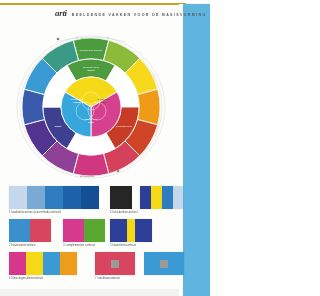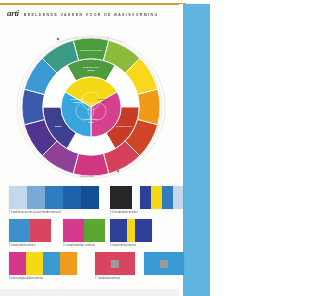--- a/index.html
+++ b/index.html
@@ -20,21 +20,21 @@
   .gold-rule-2{position:absolute;left:0;top:0px;width:210px;height:3px;background:#ffffff;}
 
   
   .sheet{position:absolute;left:0;top:5px;width:180px;height:284px;background:#fdfdfc;}
 
   
   .header{position:absolute;left:7px;top:9px;display:flex;align-items:baseline;gap:5px;}
   .logo{
     font-family:"Liberation Serif", serif;
     font-size:9px;font-style:italic;font-weight:700;color:#3a3a38;
-    letter-spacing:-0.3px;line-height:9px;
+    letter-spacing:-0.3px;line-height:9px;margin-left:48px;
   }
   .header-title{
     font-size:3.6px;letter-spacing:1.35px;color:#5a5a56;font-weight:700;
     white-space:nowrap;line-height:5px;
   }
 
   
   .wheel-wrap{position:absolute;left:14px;top:34px;width:152px;height:146px;}
   .wheel{position:absolute;left:8px;top:4px;width:138px;height:138px;border-radius:50%;}
   .halo{position:absolute;left:0;top:0;width:152px;height:146px;}

